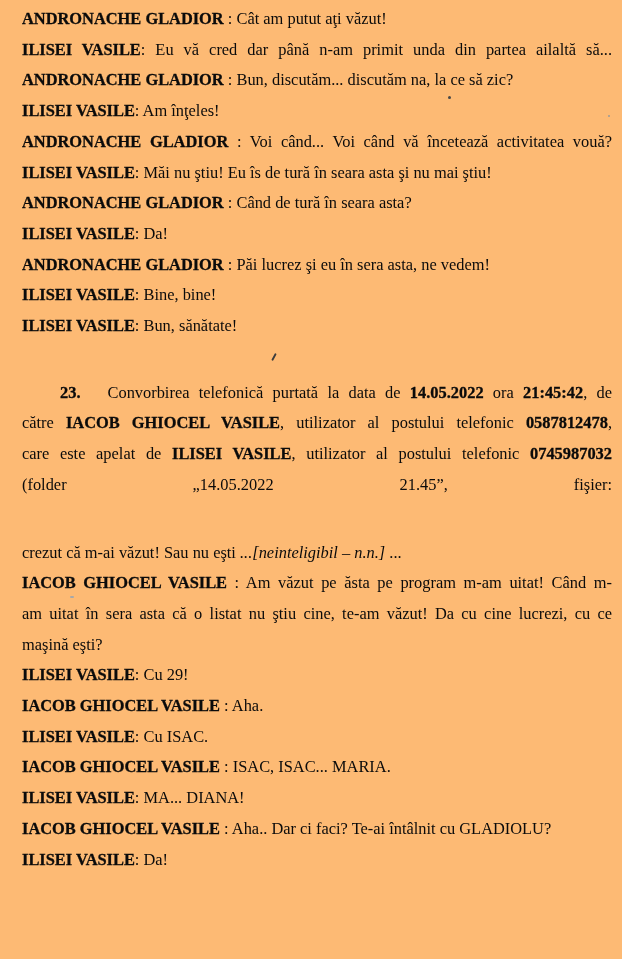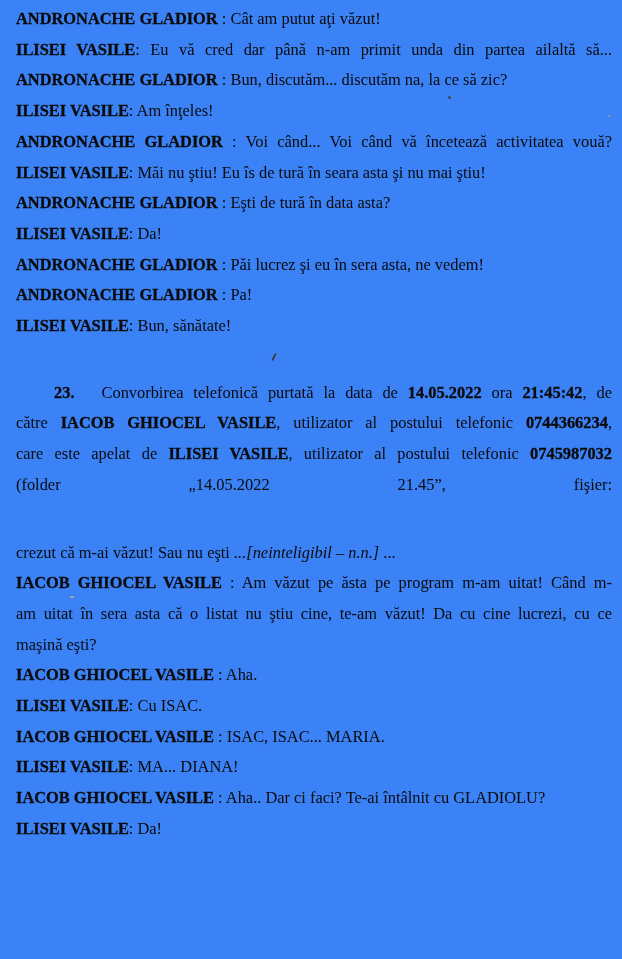--- a/index.html
+++ b/index.html
@@ -5,22 +5,22 @@
   html, body {
     margin: 0;
     padding: 0;
     background: #ffffff;
   }
   .page {
     position: relative;
     width: 622px;
     height: 959px;
     box-sizing: border-box;
-    padding: 4px 10px 0 16px;
-    background: #3b82f6;
+    padding: 4px 10px 0 22px;
+    background: #fdba74;
     overflow: hidden;
     font-family: "Liberation Serif", "DejaVu Serif", serif;
     font-size: 16.4px;
     line-height: 30.7px;
     color: #0b0b0b;
   }
   .block { }
   .line {
     min-height: 30.7px;
     text-align: left;
@@ -56,39 +56,40 @@
 
 <div class="page">
   <div id="content">
       <div class="block">
         <div class="line"><span class="seg-b ">ANDRONACHE GLADIOR</span><span class=""> : Cât am putut aţi văzut!</span></div>
         <div class="line stretch"><span class="seg-b ">ILISEI VASILE</span><span class="">: Eu vă cred dar până n-am primit unda din partea ailaltă să...</span></div>
         <div class="line"><span class="seg-b ">ANDRONACHE GLADIOR</span><span class=""> : Bun, discutăm... discutăm na, la ce să zic?</span></div>
         <div class="line"><span class="seg-b ">ILISEI VASILE</span><span class="">: Am înţeles!</span></div>
         <div class="line stretch"><span class="seg-b ">ANDRONACHE GLADIOR</span><span class=""> : Voi când... Voi când vă încetează activitatea vouă?</span></div>
         <div class="line"><span class="seg-b ">ILISEI VASILE</span><span class="">: Măi nu ştiu! Eu îs de tură în seara asta şi nu mai ştiu!</span></div>
-        <div class="line"><span class="seg-b ">ANDRONACHE GLADIOR</span><span class=""> : Eşti de tură în data asta?</span></div>
+        <div class="line"><span class="seg-b ">ANDRONACHE GLADIOR</span><span class=""> : Când de tură în seara asta?</span></div>
         <div class="line"><span class="seg-b ">ILISEI VASILE</span><span class="">: Da!</span></div>
         <div class="line"><span class="seg-b ">ANDRONACHE GLADIOR</span><span class=""> : Păi lucrez şi eu în sera asta, ne vedem!</span></div>
-        <div class="line"><span class="seg-b ">ANDRONACHE GLADIOR</span><span class=""> : Pa!</span></div>
+        <div class="line"><span class="seg-b ">ILISEI VASILE</span><span class="">: Bine, bine!</span></div>
         <div class="line"><span class="seg-b ">ILISEI VASILE</span><span class="">: Bun, sănătate!</span></div>
       </div>
       <div class="spacer-1"></div>
       <div class="block">
         <div class="line stretch indent"><span class="seg-b seg-num">23.</span><span class="">Convorbirea telefonică purtată la data de </span><span class="seg-b ">14.05.2022</span><span class=""> ora </span><span class="seg-b ">21:45:42</span><span class="">, de</span></div>
-        <div class="line stretch"><span class="">către </span><span class="seg-b ">IACOB GHIOCEL VASILE</span><span class="">, utilizator al postului telefonic </span><span class="seg-b ">0744366234</span><span class="">,</span></div>
+        <div class="line stretch"><span class="">către </span><span class="seg-b ">IACOB GHIOCEL VASILE</span><span class="">, utilizator al postului telefonic </span><span class="seg-b ">0587812478</span><span class="">,</span></div>
         <div class="line stretch"><span class="">care este apelat de </span><span class="seg-b ">ILISEI VASILE</span><span class="">, utilizator al postului telefonic </span><span class="seg-b ">0745987032</span></div>
         <div class="line stretch"><span class="">(folder „14.05.2022 21.45”, fişier:</span></div>
       </div>
       <div class="spacer-2"></div>
       <div class="block">
         <div class="line"><span class="">crezut că m-ai văzut! Sau nu eşti </span><span class="seg-i ">...[neinteligibil – n.n.]</span><span class=""> ...</span></div>
         <div class="line stretch"><span class="seg-b ">IACOB GHIOCEL VASILE</span><span class=""> : Am văzut pe ăsta pe program m-am uitat! Când m-</span></div>
         <div class="line stretch"><span class="">am uitat în sera asta că o listat nu ştiu cine, te-am văzut! Da cu cine lucrezi, cu ce</span></div>
         <div class="line"><span class="">maşină eşti?</span></div>
+        <div class="line"><span class="seg-b ">ILISEI VASILE</span><span class="">: Cu 29!</span></div>
         <div class="line"><span class="seg-b ">IACOB GHIOCEL VASILE</span><span class=""> : Aha.</span></div>
         <div class="line"><span class="seg-b ">ILISEI VASILE</span><span class="">: Cu ISAC.</span></div>
         <div class="line"><span class="seg-b ">IACOB GHIOCEL VASILE</span><span class=""> : ISAC, ISAC... MARIA.</span></div>
         <div class="line"><span class="seg-b ">ILISEI VASILE</span><span class="">: MA... DIANA!</span></div>
         <div class="line"><span class="seg-b ">IACOB GHIOCEL VASILE</span><span class=""> : Aha.. Dar ci faci? Te-ai întâlnit cu GLADIOLU?</span></div>
         <div class="line"><span class="seg-b ">ILISEI VASILE</span><span class="">: Da!</span></div>
       </div>
     </div>
   <span class="artifact speck-1"></span>
   <span class="artifact speck-2"></span>

